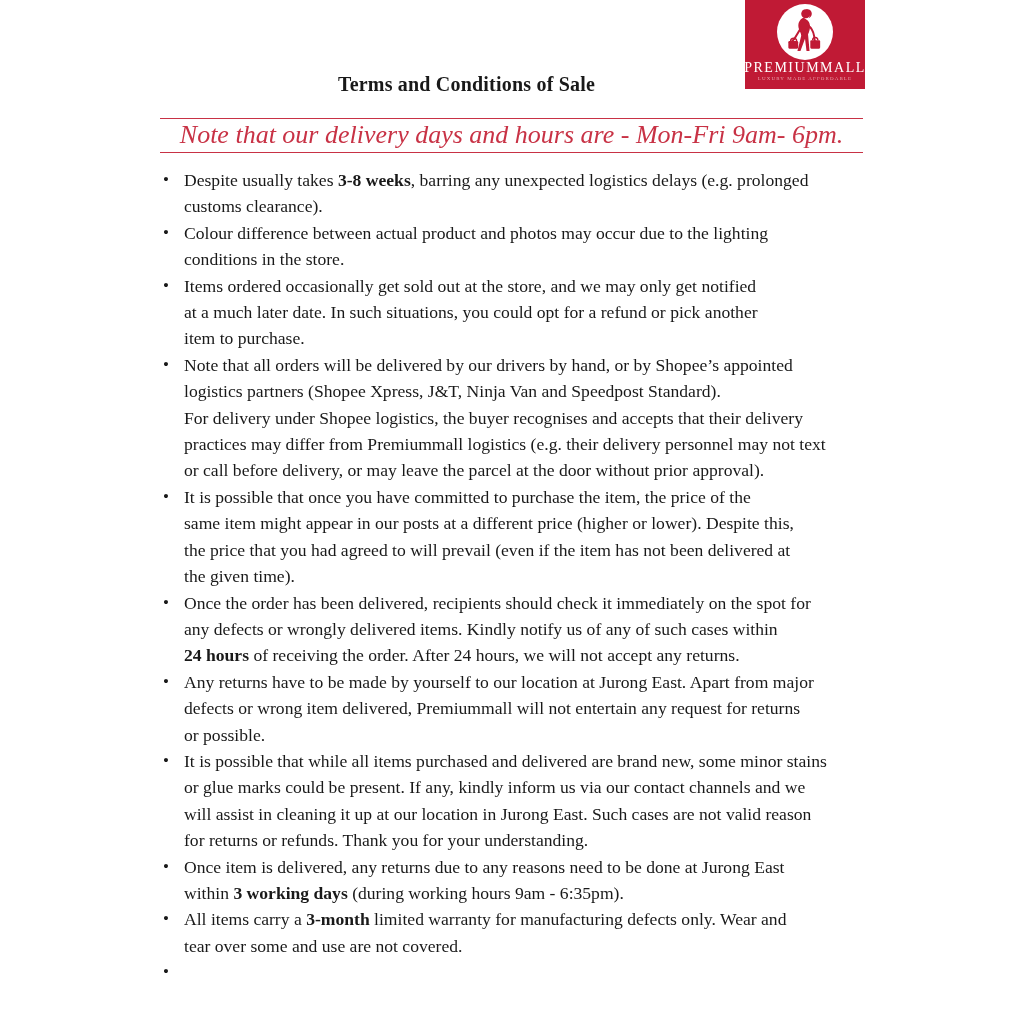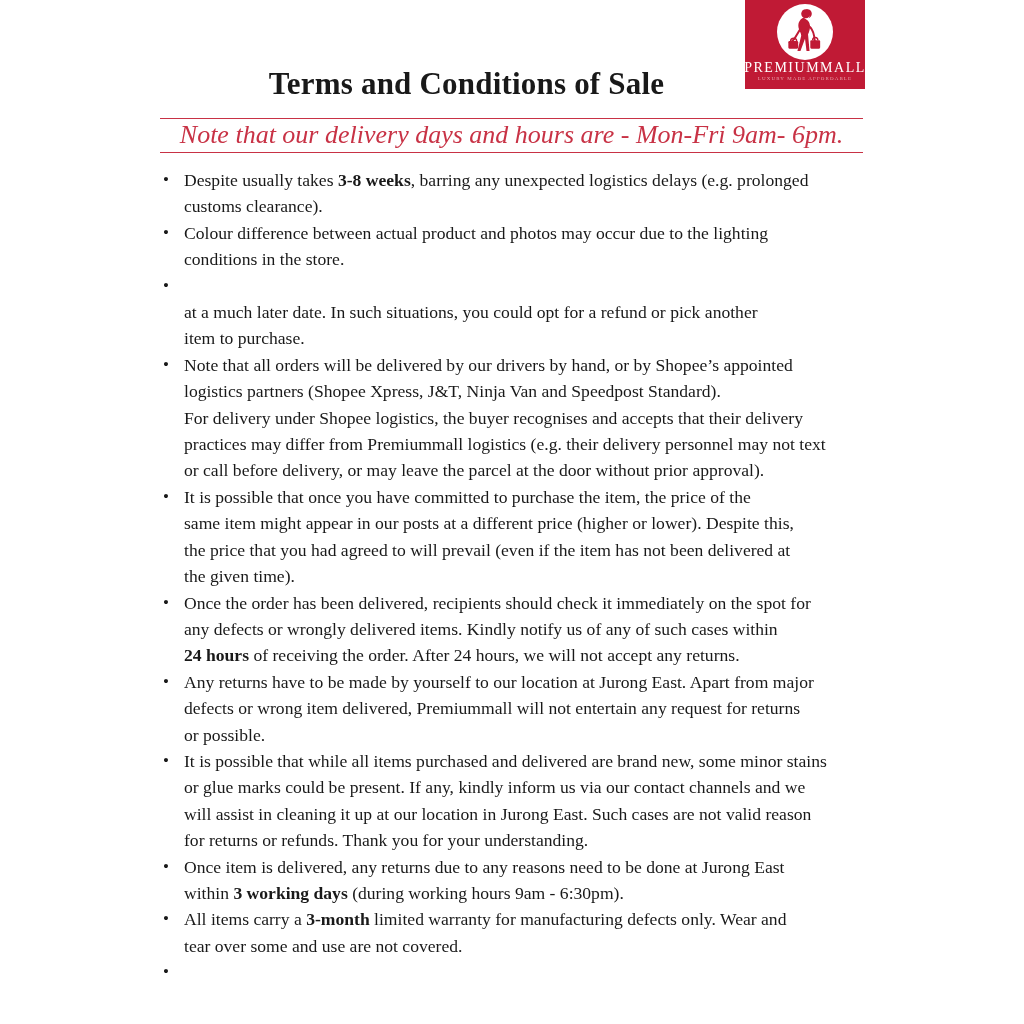--- a/index.html
+++ b/index.html
@@ -27,21 +27,21 @@
     white-space:nowrap; line-height:12px;
   }
   .logo-tagline {
     color:#e6a3ab; font-size:5px; letter-spacing:1.1px; margin-top:2px;
     white-space:nowrap; line-height:6px;
   }
 
   
   .title {
     position:absolute; top:69px; left:70px; width:793px;
-    text-align:center; font-size:31px; font-weight:bold; letter-spacing:0.2px;
+    text-align:center; font-size:20px; font-weight:bold; letter-spacing:0.2px;
     line-height:30px;
   }
 
   
   .note-block {
     position:absolute; top:118px; left:160px; width:703px;
     border-top:1.5px solid var(--accent, #c83245);
     border-bottom:1.5px solid var(--accent, #c83245);
     padding:4px 0 5px; text-align:center;
   }
@@ -85,24 +85,24 @@
 
   <h1 class="title">Terms and Conditions of Sale</h1>
 
   <div class="note-block">
     <div class="note-text">Note that our delivery days and hours are - Mon-Fri 9am- 6pm.</div>
   </div>
 
   <ul class="terms">
       <li class="term"><span class="marker">•</span><span>Despite usually takes </span><b>3-8 weeks</b><span>, barring any unexpected logistics delays (e.g. prolonged</span><br><span>customs clearance).</span></li>
       <li class="term"><span class="marker">•</span><span>Colour difference between actual product and photos may occur due to the lighting</span><br><span>conditions in the store.</span></li>
-      <li class="term"><span class="marker">•</span><br><span>at a much later date. In such situations, you could opt for a refund or pick another</span><br><span>item to purchase.</span></li>
+      <li class="term"><span class="marker">•</span><span>Items ordered occasionally get sold out at the store, and we may only get notified</span><br><span>at a much later date. In such situations, you could opt for a refund or pick another</span><br><span>item to purchase.</span></li>
       <li class="term"><span class="marker">•</span><span>Note that all orders will be delivered by our drivers by hand, or by Shopee’s appointed</span><br><span>logistics partners (Shopee Xpress, J&amp;T, Ninja Van and Speedpost Standard).</span><br><span>For delivery under Shopee logistics, the buyer recognises and accepts that their delivery</span><br><span>practices may differ from Premiummall logistics (e.g. their delivery personnel may not text</span><br><span>or call before delivery, or may leave the parcel at the door without prior approval).</span></li>
       <li class="term"><span class="marker">•</span><span>It is possible that once you have committed to purchase the item, the price of the</span><br><span>same item might appear in our posts at a different price (higher or lower). Despite this,</span><br><span>the price that you had agreed to will prevail (even if the item has not been delivered at</span><br><span>the given time).</span></li>
       <li class="term"><span class="marker">•</span><span>Once the order has been delivered, recipients should check it immediately on the spot for</span><br><span>any defects or wrongly delivered items. Kindly notify us of any of such cases within</span><br><b>24 hours</b><span> of receiving the order. After 24 hours, we will not accept any returns.</span></li>
       <li class="term"><span class="marker">•</span><span>Any returns have to be made by yourself to our location at Jurong East. Apart from major</span><br><span>defects or wrong item delivered, Premiummall will not entertain any request for returns</span><br><span>or possible.</span></li>
       <li class="term"><span class="marker">•</span><span>It is possible that while all items purchased and delivered are brand new, some minor stains</span><br><span>or glue marks could be present. If any, kindly inform us via our contact channels and we</span><br><span>will assist in cleaning it up at our location in Jurong East. Such cases are not valid reason</span><br><span>for returns or refunds. Thank you for your understanding.</span></li>
-      <li class="term"><span class="marker">•</span><span>Once item is delivered, any returns due to any reasons need to be done at Jurong East</span><br><span>within </span><b>3 working days</b><span> (during working hours 9am - 6:30pm).</span></li>
+      <li class="term"><span class="marker">•</span><span>Once item is delivered, any returns due to any reasons need to be done at Jurong East</span><br><span>within </span><b>3 working days</b><span> (during working hours 9am - 6:35pm).</span></li>
       <li class="term"><span class="marker">•</span><span>All items carry a </span><b>3-month</b><span> limited warranty for manufacturing defects only. Wear and</span><br><span>tear over some and use are not covered.</span></li>
       <li class="term"><span class="marker">•</span></li>
     </ul>
 
 </div>
 
 </body></html>

